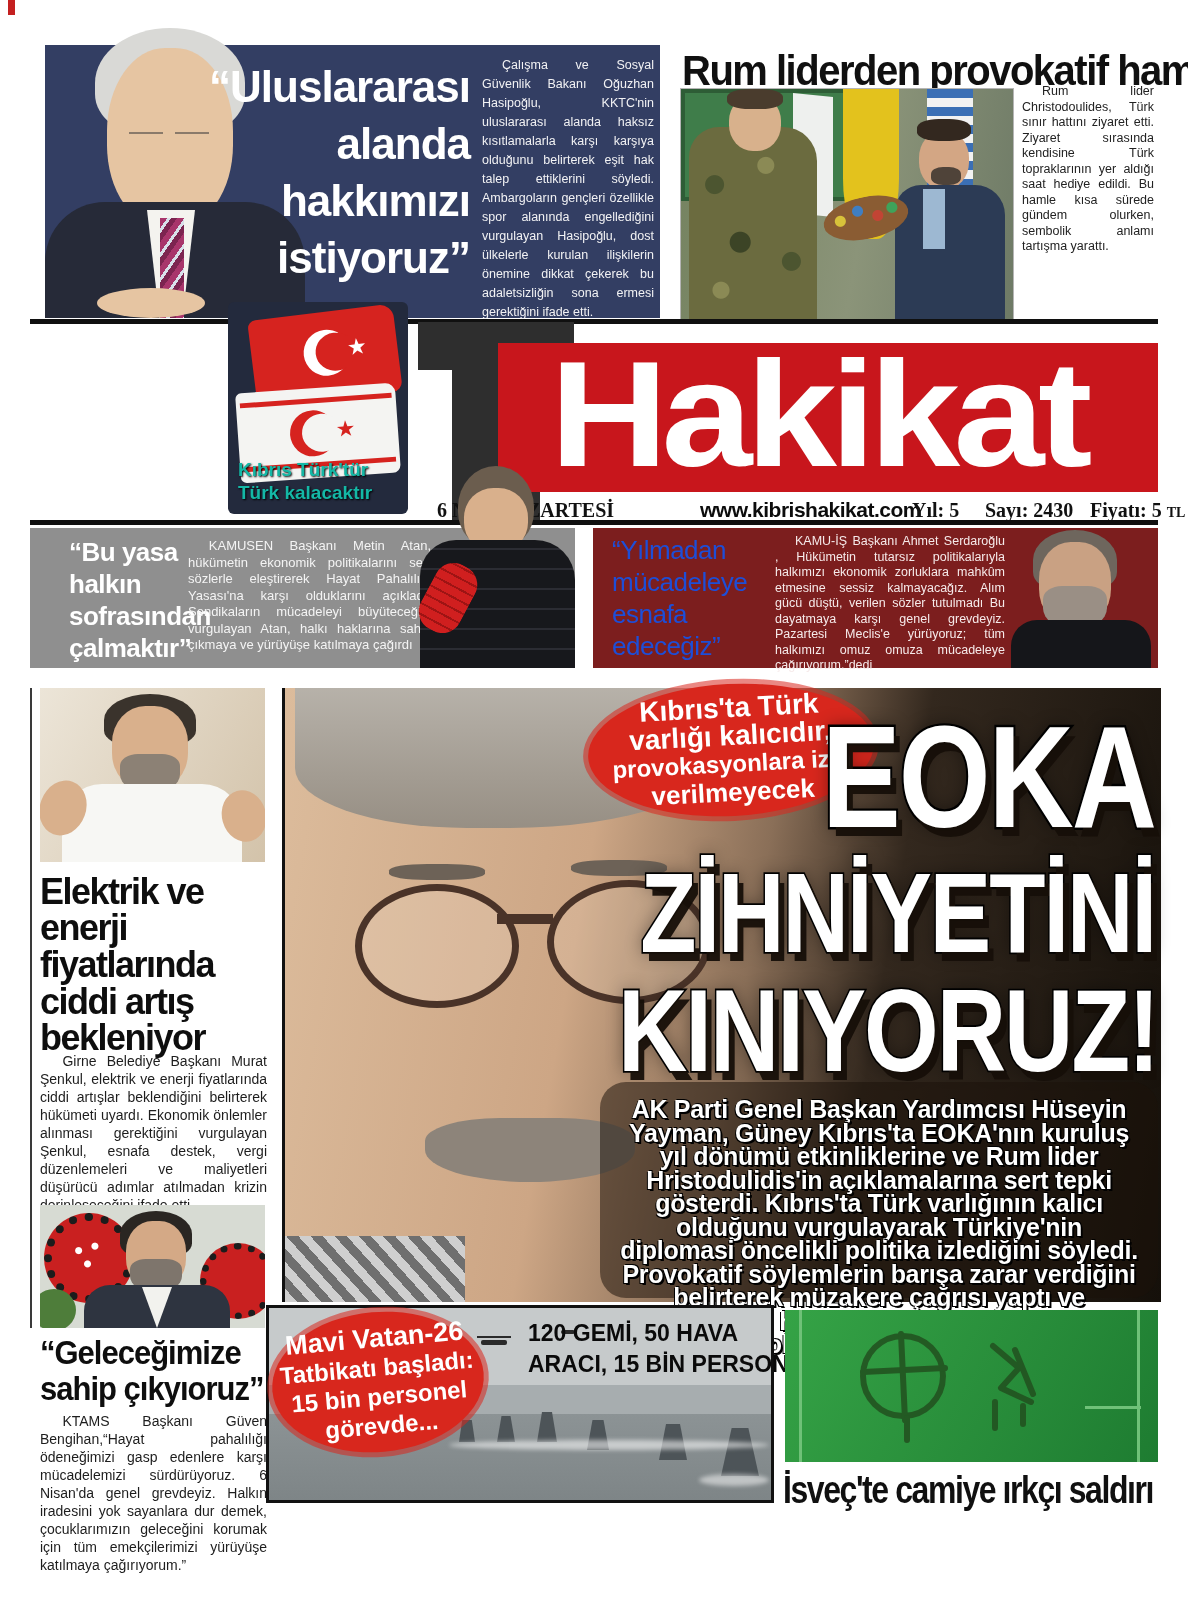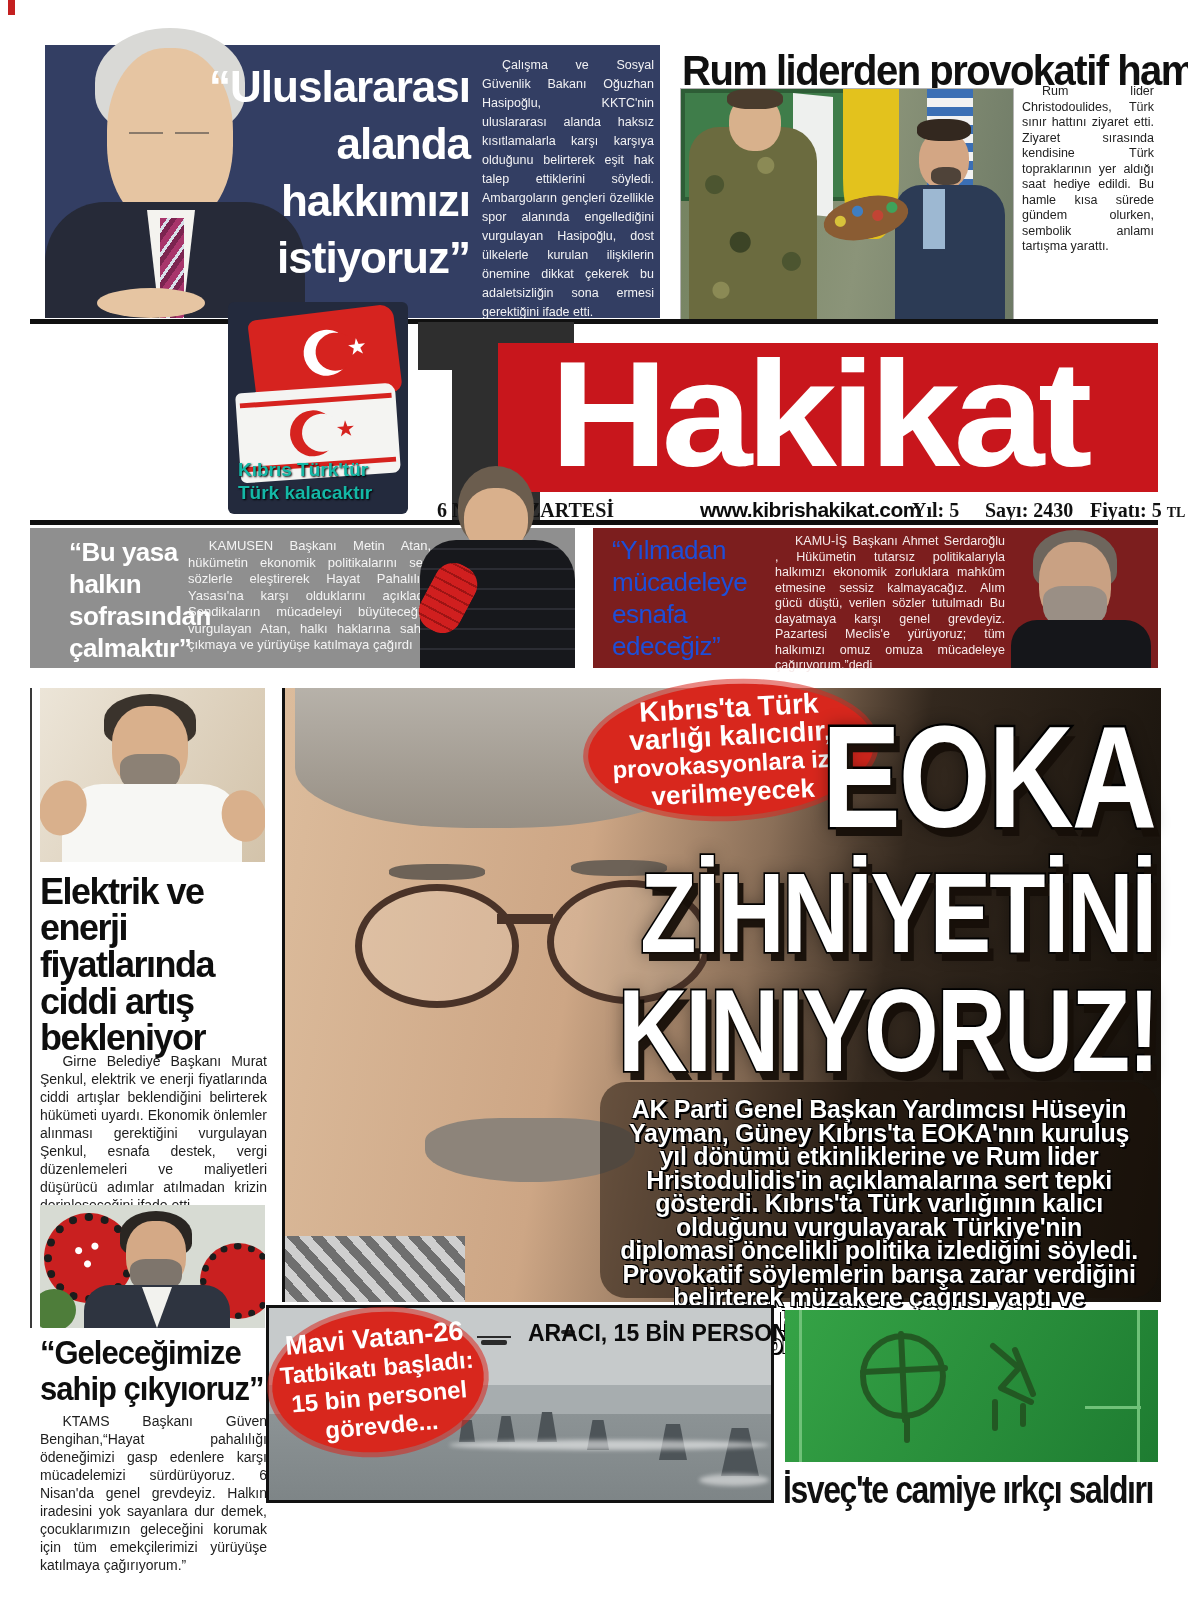--- a/index.html
+++ b/index.html
@@ -233,20 +233,21 @@
   <div class="abs badge" style="left:272px;top:1312px;width:212px;height:140px;transform:rotate(-5deg);box-shadow:0 0 0 5px rgba(216,39,29,.55);">
     <div style="padding-top:12px;line-height:29px;">
       <span class="quoteline" style="font-size:27px;">Mavi Vatan-26</span>
       <span class="quoteline" style="font-size:24px;">Tatbikatı başladı:</span>
       <span class="quoteline" style="font-size:24px;">15 bin personel</span>
       <span class="quoteline" style="font-size:24px;">görevde...</span>
     </div>
   </div>
 
   <div class="abs" style="left:528px;top:1318px;color:#0a0a0a;font-weight:800;font-size:23px;line-height:31px;letter-spacing:0;">
+    <span class="quoteline">120 GEMİ, 50 HAVA</span>
     <span class="quoteline">ARACI, 15 BİN PERSONEL</span>
   </div>
 
   <div class="abs" style="left:785px;top:1310px;width:373px;height:152px;overflow:hidden;background:linear-gradient(120deg,#35a346,#1e7c31);">
     <div class="abs" style="left:14px;top:0;width:3px;height:152px;background:#6fc178;"></div>
     <div class="abs" style="left:352px;top:0;width:3px;height:152px;background:#6fc178;"></div>
     <div class="abs" style="left:300px;top:96px;width:56px;height:3px;background:#6fc178;"></div>
     <svg width="373" height="152" viewBox="0 0 373 152">
       <g stroke="#22501f" stroke-width="6" fill="none" opacity="0.85" stroke-linecap="round">
         <circle cx="118" cy="66" r="40"></circle>

